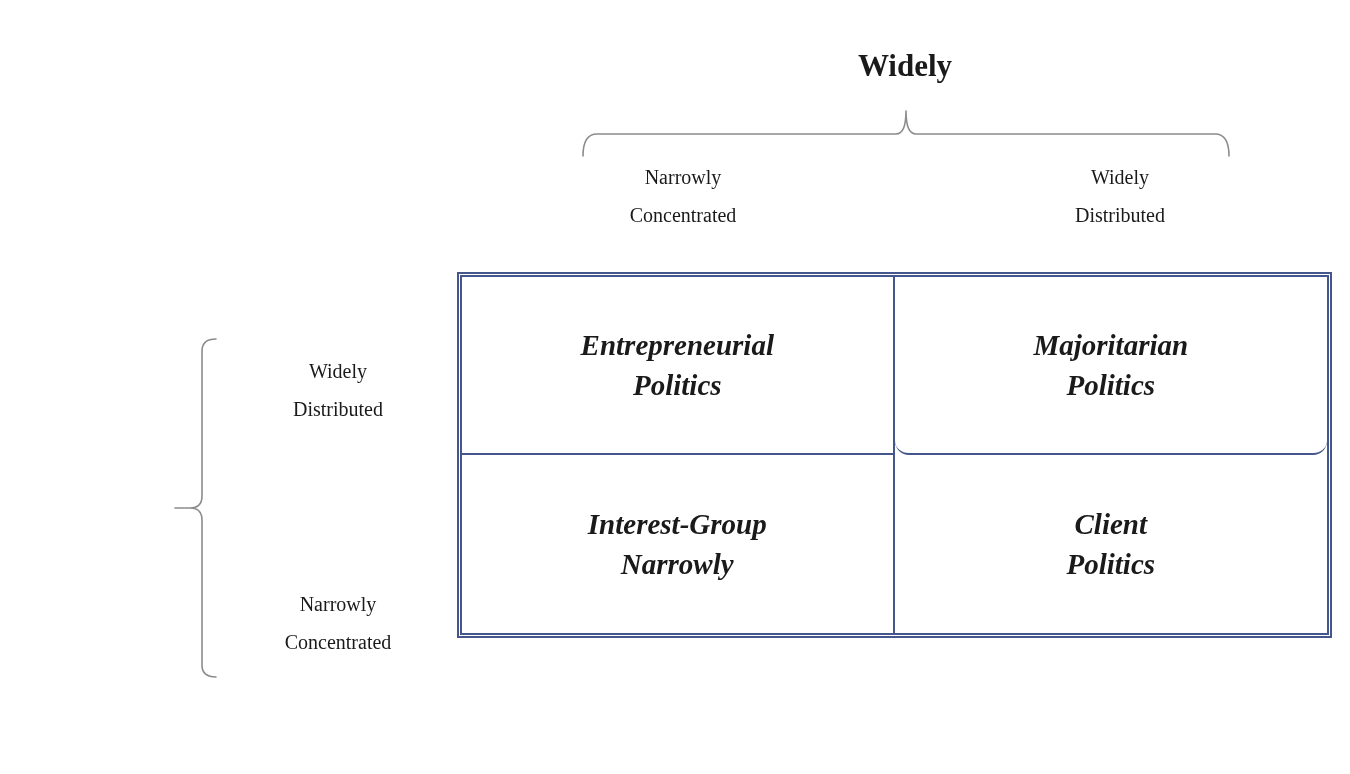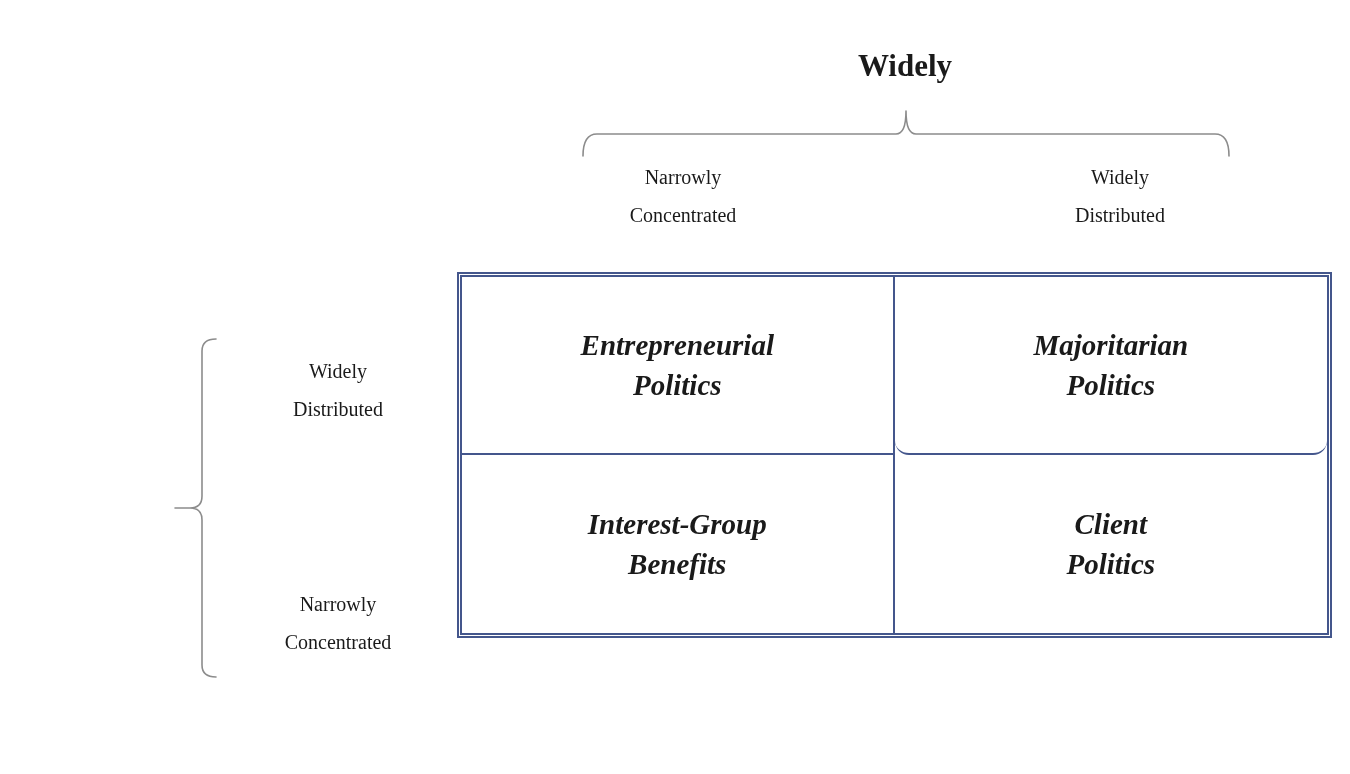--- a/index.html
+++ b/index.html
@@ -100,18 +100,18 @@
 
   <div class="cat-label multiline row-label-2">Narrowly
 Concentrated</div>
 
   <div class="matrix-table">
     <div class="quadrant q-tl multiline">Entrepreneurial
 Politics</div>
     <div class="quadrant q-tr multiline">Majoritarian
 Politics</div>
     <div class="quadrant q-bl multiline">Interest-Group
-Benefits</div>
+Narrowly</div>
     <div class="quadrant q-br multiline">Client
 Politics</div>
   </div>
 
 </div>
 
 </body></html>

